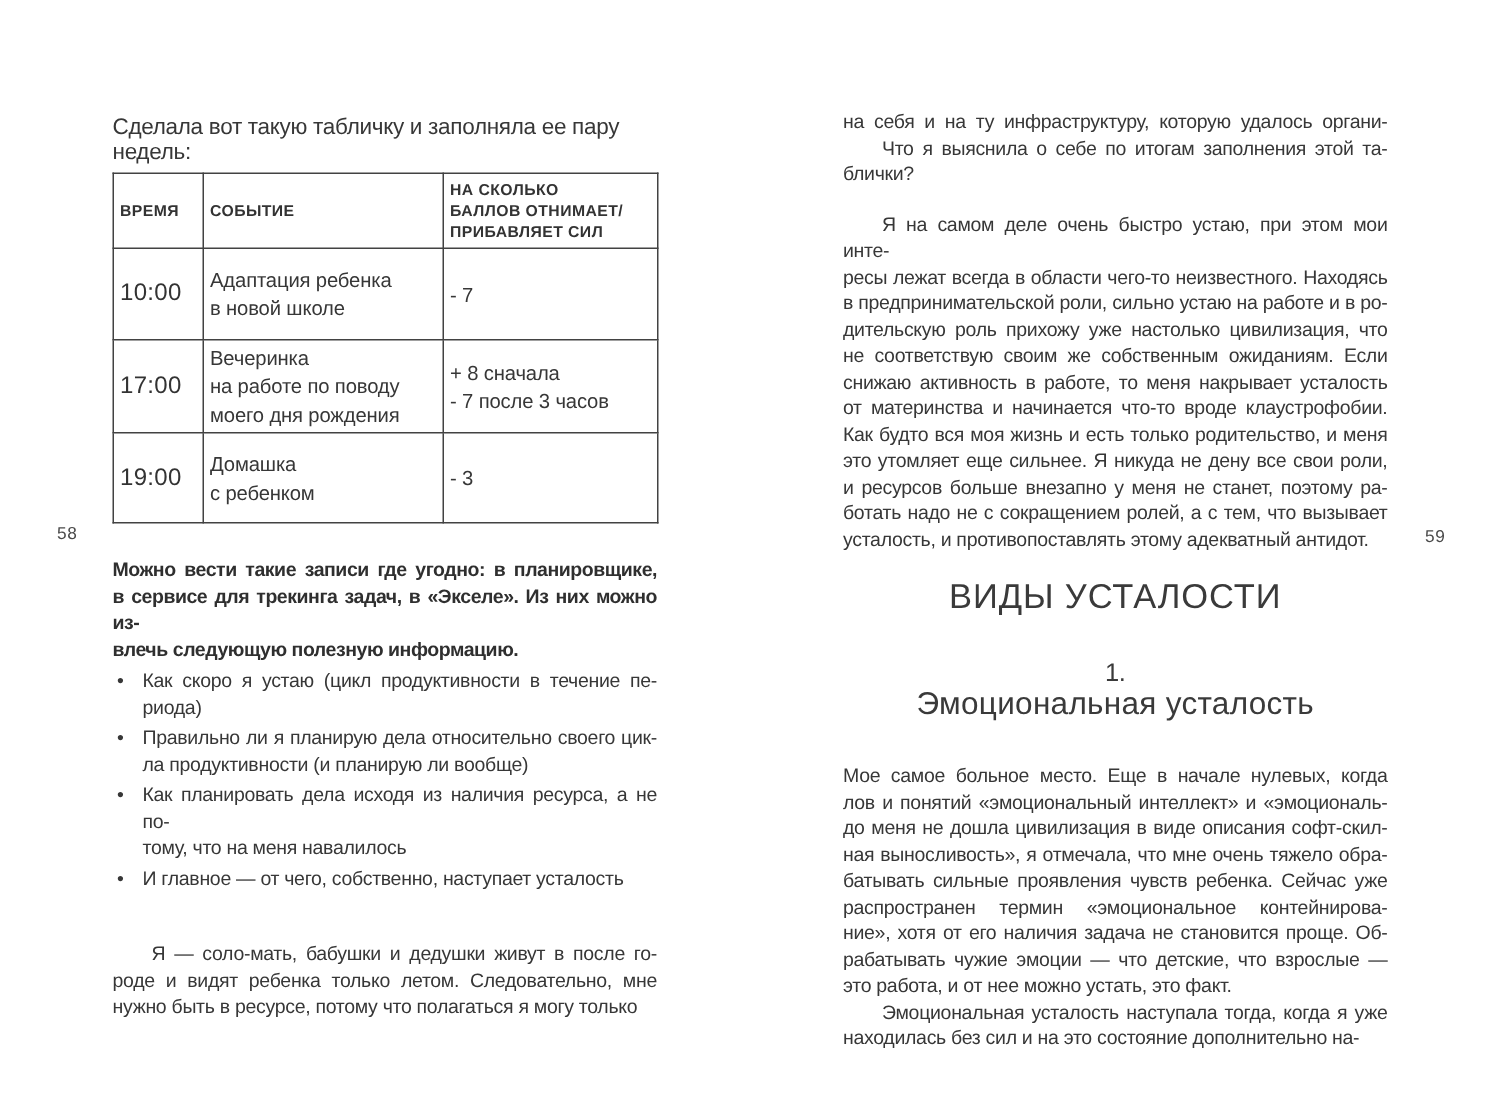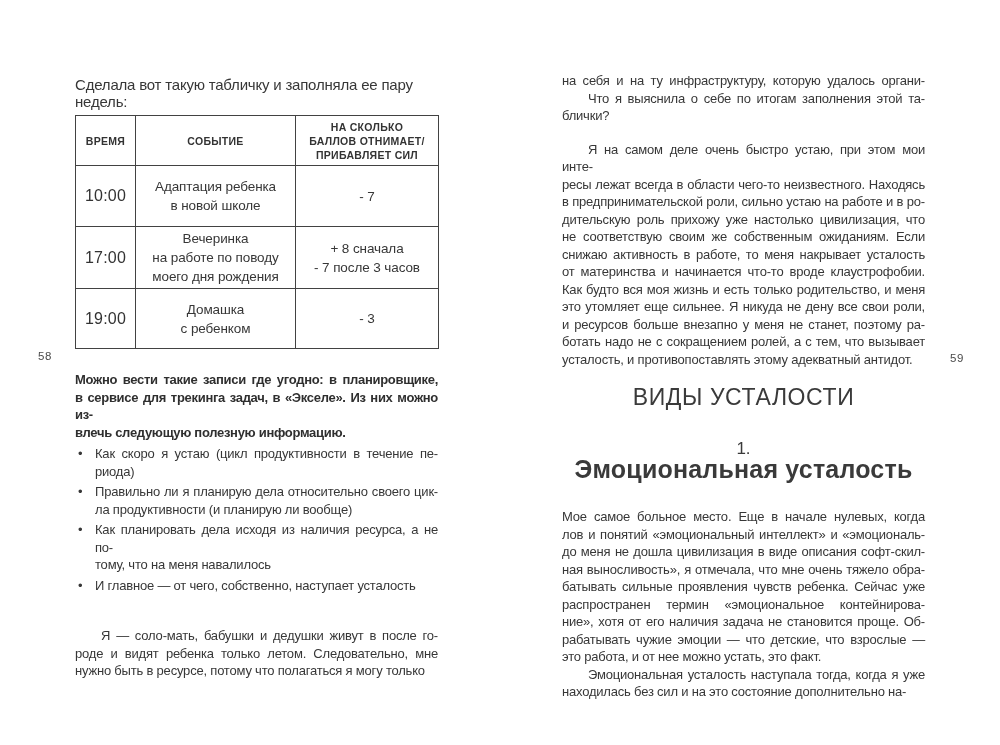--- a/index.html
+++ b/index.html
@@ -24,21 +24,21 @@
   .intro-line { font-size: 15px; letter-spacing: -0.2px; line-height: 17px; }
 
   table.events {
     border-collapse: collapse;
     table-layout: fixed;
     width: 363px;
     margin-top: 5px;
   }
   table.events th, table.events td {
     border: 1.4px solid #424242;
-    text-align: center;
+    text-align: left;
     vertical-align: middle;
     white-space: pre-line;
     padding: 2px 4px;
     box-sizing: border-box;
   }
   table.events th {
     font-size: 10.5px;
     font-weight: bold;
     letter-spacing: 0.3px;
     line-height: 14px;
@@ -65,21 +65,21 @@
   .section-title {
     margin-top: 16px;
     font-size: 23px;
     line-height: 26px;
     letter-spacing: 0.6px;
     text-align: center;
     font-weight: 400;
     color: #3a3a3a;
   }
   .sub-number { margin-top: 30px; font-size: 17px; line-height: 17px; text-align: center; color: #3a3a3a; }
-  .sub-title  { margin-top: 1px;  font-size: 25px; line-height: 23px; text-align: center; font-weight: 700; color: #3a3a3a; letter-spacing: 0.2px; }
+  .sub-title  { margin-top: 1px;  font-size: 21px; line-height: 23px; text-align: center; font-weight: 400; color: #3a3a3a; letter-spacing: 0.2px; }
   .after-heading { margin-top: 27px; }
 
   .page-number {
     position: absolute;
     font-size: 11.5px;
     color: #4a4a4a;
     letter-spacing: 0.5px;
   }
   .pn-left  { left: 38px;  top: 350px; }
   .pn-right { left: 950px; top: 352px; }

